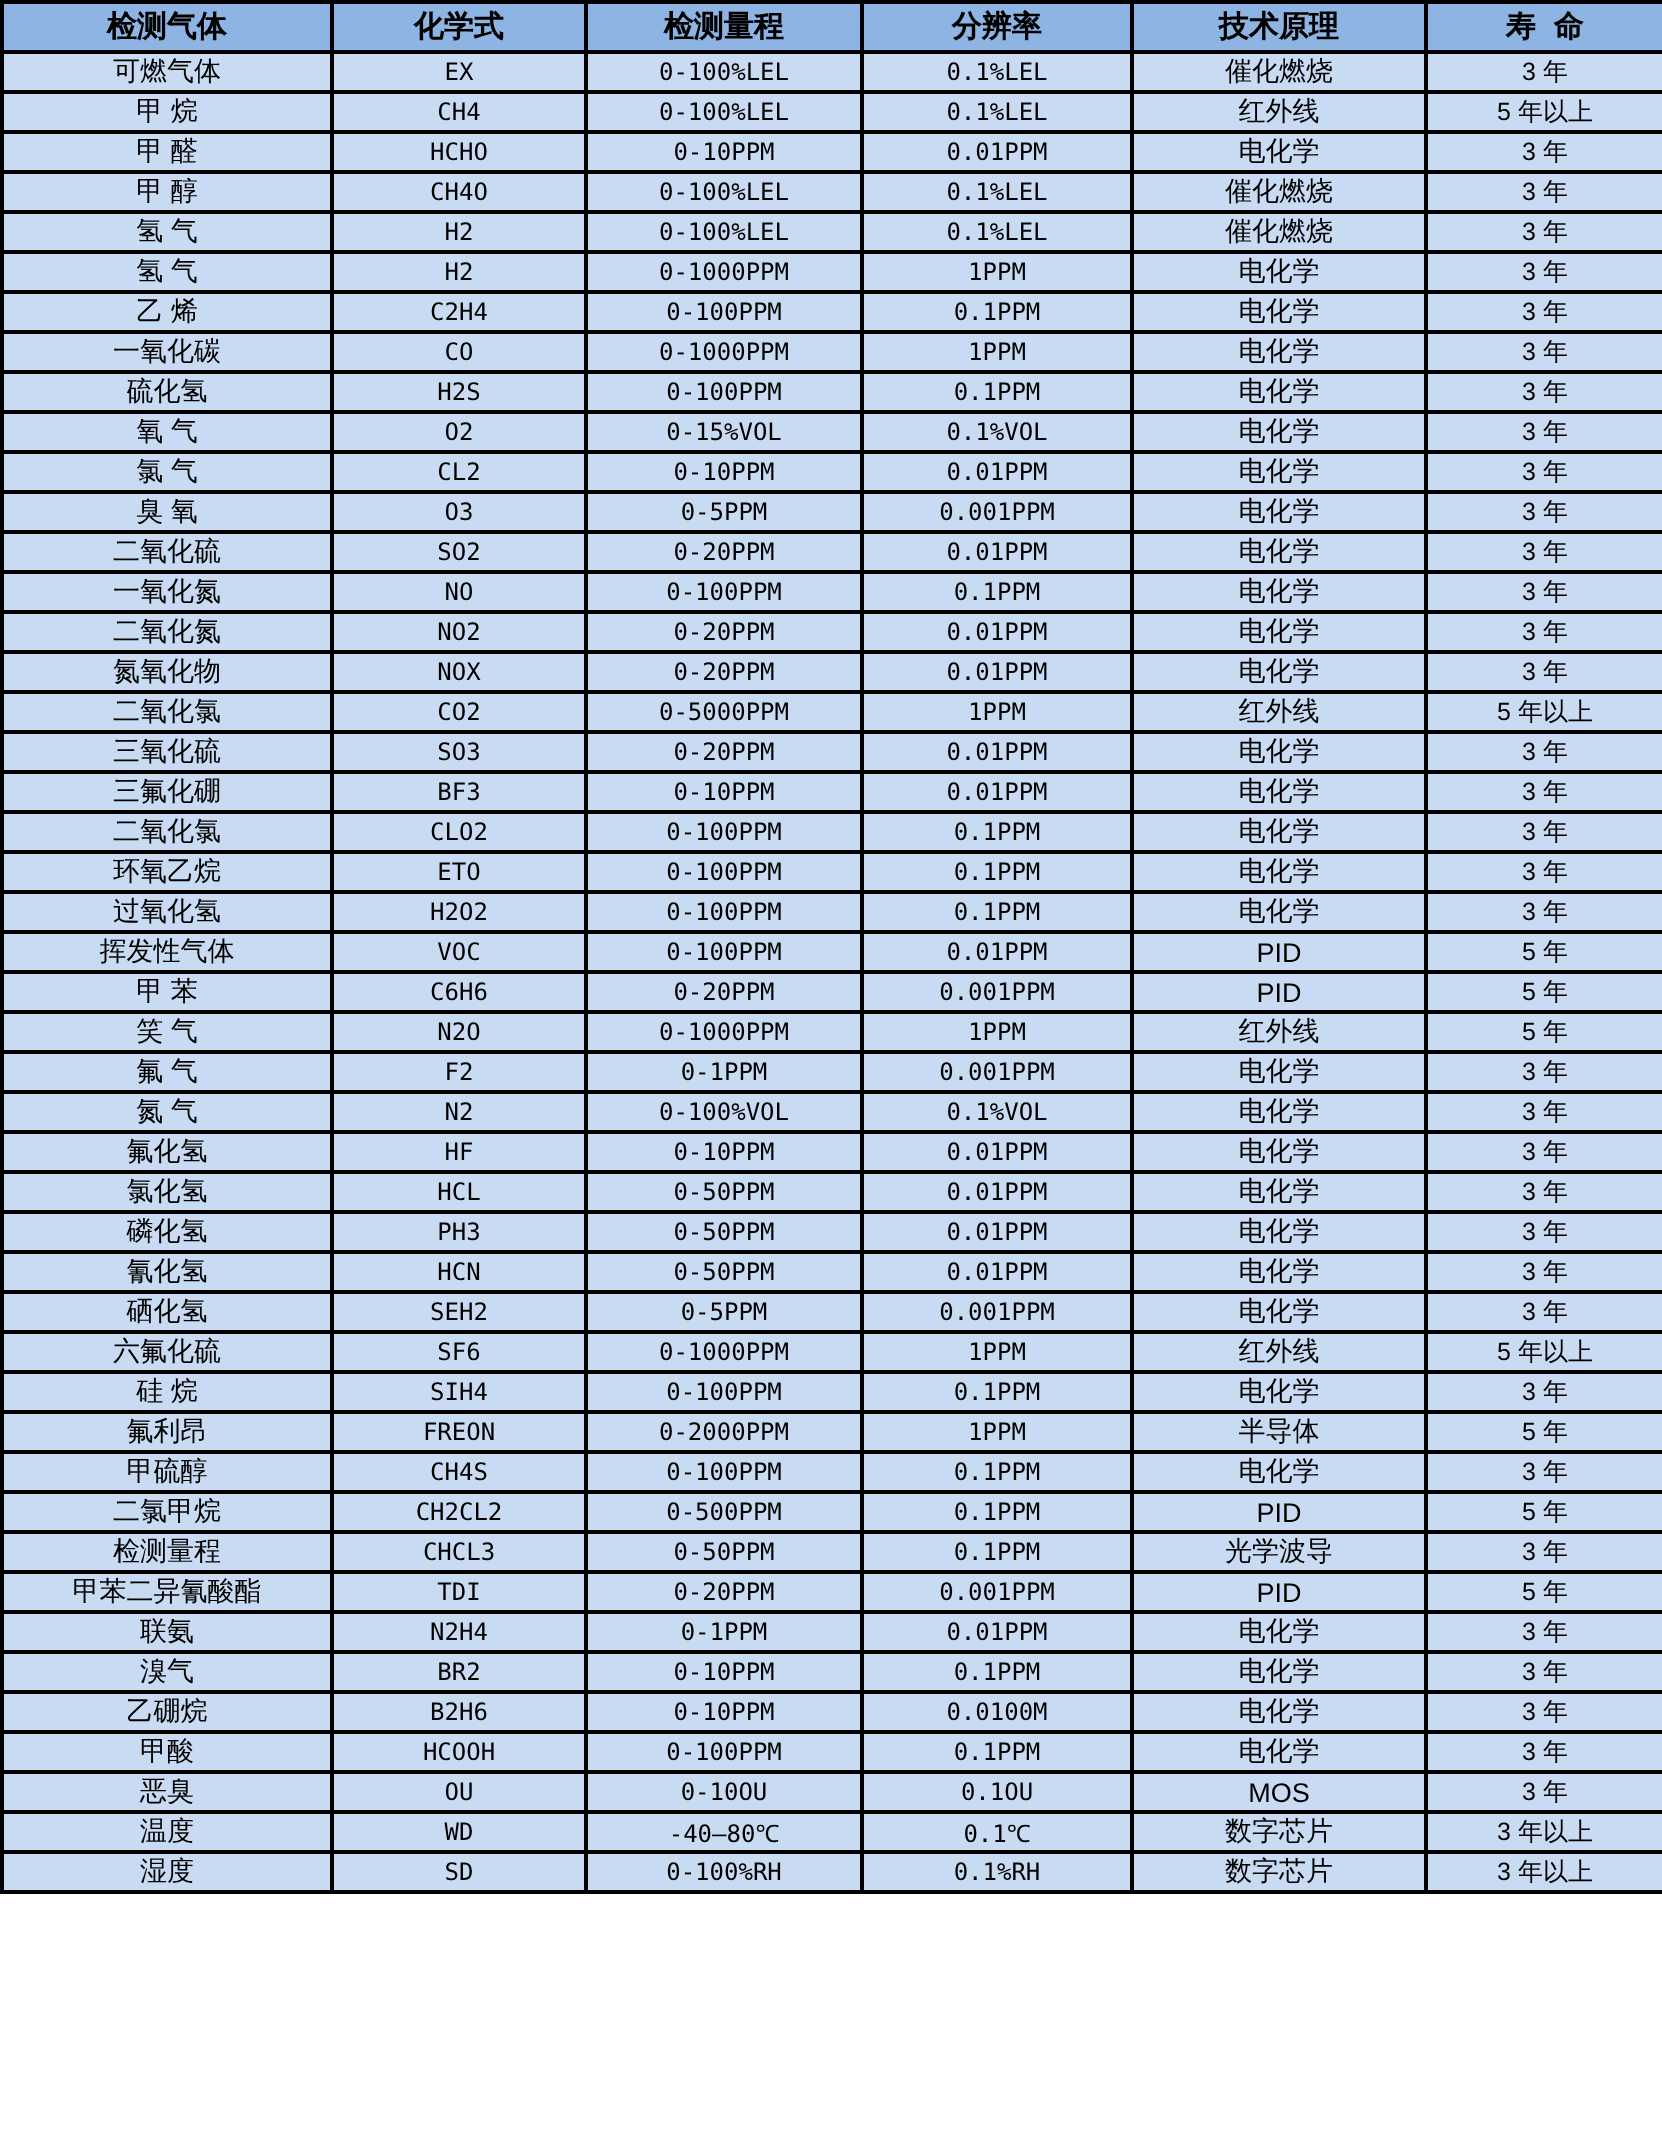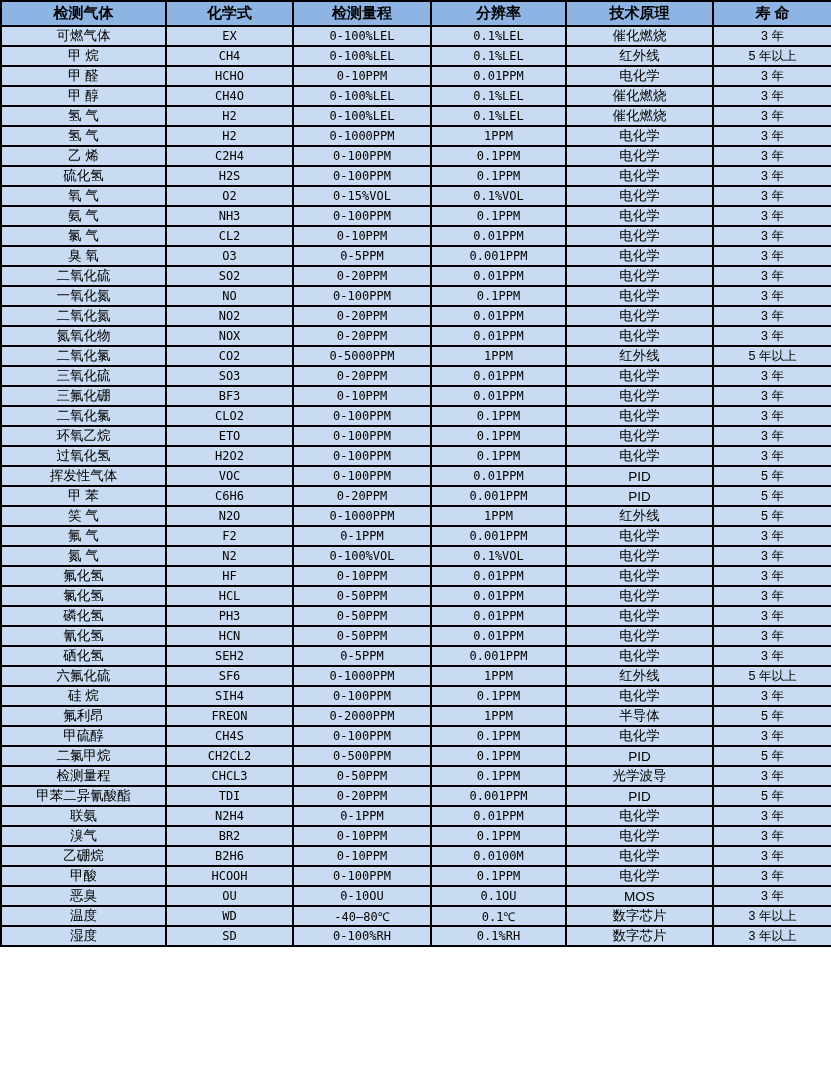--- a/index.html
+++ b/index.html
@@ -20,21 +20,21 @@
     border:2px solid var(--border);
     padding:0;
     text-align:center;
     vertical-align:middle;
     color:var(--text);
     overflow:hidden;
     white-space:nowrap;
   }
   thead th{
     background:var(--header-bg);
-    font-family:Liberation Sans, sans-serif;
+    font-family:Liberation Mono, monospace;
     font-weight:bold;
     font-size:15px;
     height:23px;
   }
   tbody td{
     height:17.4px;
     font-family:"DejaVu Sans Mono",monospace;
     font-size:12px;
   }
   
@@ -122,40 +122,40 @@
   </tr>
       <tr>
     <td>乙 烯</td>
     <td>C2H4</td>
     <td>0-100PPM</td>
     <td>0.1PPM</td>
     <td>电化学</td>
     <td>3 年</td>
   </tr>
       <tr>
+    <td>一氧化碳</td>
+    <td>CO</td>
+    <td>0-1000PPM</td>
+    <td>1PPM</td>
+    <td>电化学</td>
+    <td>3 年</td>
+  </tr>
+      <tr>
     <td>硫化氢</td>
     <td>H2S</td>
     <td>0-100PPM</td>
     <td>0.1PPM</td>
     <td>电化学</td>
     <td>3 年</td>
   </tr>
       <tr>
     <td>氧 气</td>
     <td>O2</td>
     <td>0-15%VOL</td>
     <td>0.1%VOL</td>
-    <td>电化学</td>
-    <td>3 年</td>
-  </tr>
-      <tr>
-    <td>氨 气</td>
-    <td>NH3</td>
-    <td>0-100PPM</td>
-    <td>0.1PPM</td>
     <td>电化学</td>
     <td>3 年</td>
   </tr>
       <tr>
     <td>氯 气</td>
     <td>CL2</td>
     <td>0-10PPM</td>
     <td>0.01PPM</td>
     <td>电化学</td>
     <td>3 年</td>

